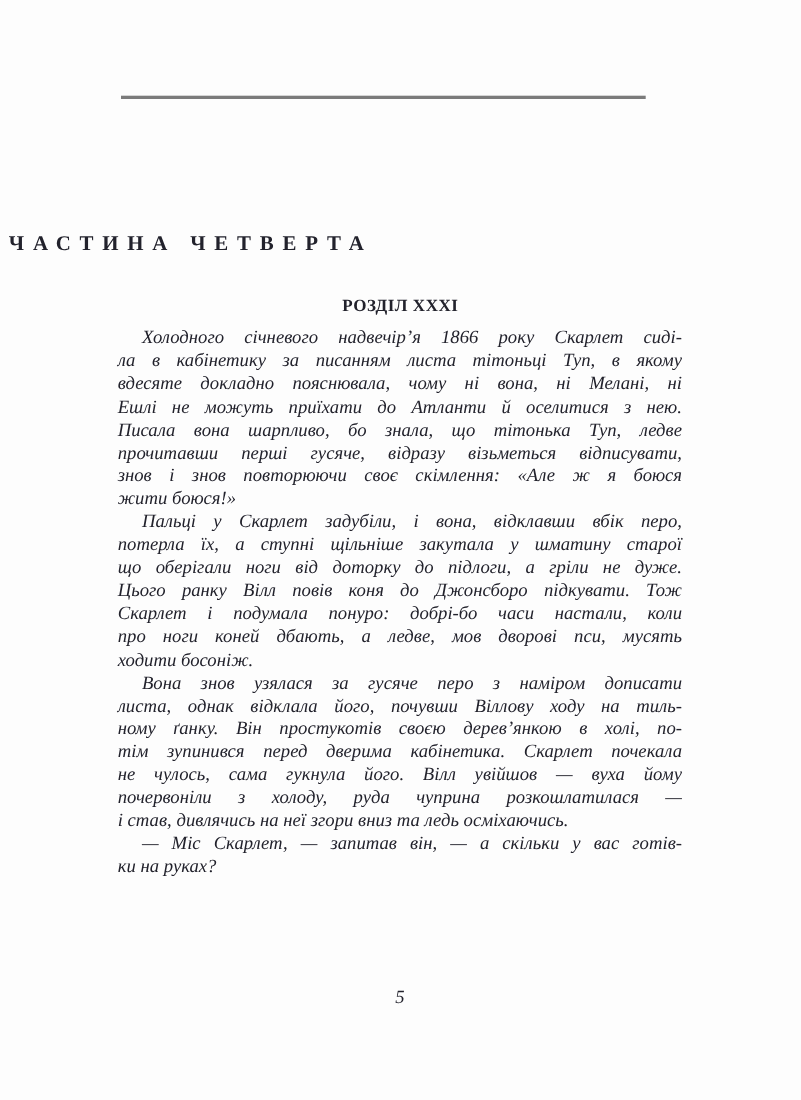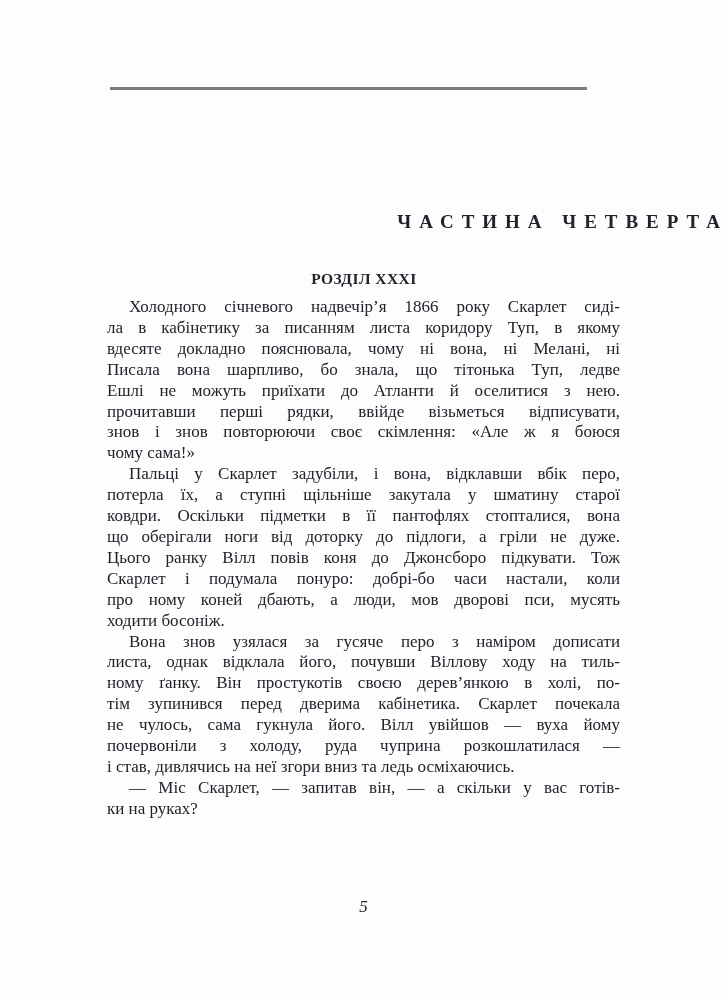--- a/index.html
+++ b/index.html
@@ -26,21 +26,21 @@
     width: 477px;
     height: 3px;
     background: var(--rule-color);
   }
   .part-title {
     position: absolute;
     left: 0;
     right: 0;
     top: 211px;
     margin: 0;
-    text-align: right;
+    text-align: left;
     font-size: 19px;
     font-weight: 600;
     letter-spacing: 0.42em;
     padding-left: 0.42em; 
     white-space: nowrap;
   }
   .chapter-title {
     position: absolute;
     left: 0;
     right: 0;
@@ -56,20 +56,21 @@
     left: 107px;
     top: 297px;
     width: 513px;
     font-size: 17px;
     line-height: 20.9px;
   }
   .line {
     text-align: justify;
     text-align-last: justify;
     white-space: normal;
+    font-style: italic;
   }
   .line.last { text-align-last: left; }
   .line.first { text-indent: 22px; }
   .page-number {
     position: absolute;
     left: 107px;
     top: 897px;
     width: 513px;
     text-align: center;
     font-style: italic;
@@ -78,34 +79,33 @@
 </style>
 </head>
 <body>
 
 <div class="page">
   <div class="top-rule"></div>
   <h1 class="part-title">ЧАСТИНА ЧЕТВЕРТА</h1>
   <h2 class="chapter-title">РОЗДІЛ XXXI</h2>
   <div class="body-text">
       <div class="line first">Холодного січневого надвечір’я 1866 року Скарлет сиді-</div>
-      <div class="line">ла в кабінетику за писанням листа коридору Туп, в якому</div>
+      <div class="line">ла в кабінетику за писанням листа тітоньці Туп, в якому</div>
       <div class="line">вдесяте докладно пояснювала, чому ні вона, ні Мелані, ні</div>
+      <div class="line">Ешлі не можуть приїхати до Атланти й оселитися з нею.</div>
       <div class="line">Писала вона шарпливо, бо знала, що тітонька Туп, ледве</div>
-      <div class="line">Ешлі не можуть приїхати до Атланти й оселитися з нею.</div>
-      <div class="line">прочитавши перші рядки, ввійде візьметься відписувати,</div>
+      <div class="line">прочитавши перші гусяче, відразу візьметься відписувати,</div>
       <div class="line">знов і знов повторюючи своє скімлення: «Але ж я боюся</div>
-      <div class="line last">чому сама!»</div>
+      <div class="line last">жити боюся!»</div>
       <div class="line first">Пальці у Скарлет задубіли, і вона, відклавши вбік перо,</div>
       <div class="line">потерла їх, а ступні щільніше закутала у шматину старої</div>
-      <div class="line">ковдри. Оскільки підметки в її пантофлях стопталися, вона</div>
       <div class="line">що оберігали ноги від доторку до підлоги, а гріли не дуже.</div>
       <div class="line">Цього ранку Вілл повів коня до Джонсборо підкувати. Тож</div>
       <div class="line">Скарлет і подумала понуро: добрі-бо часи настали, коли</div>
-      <div class="line">про ному коней дбають, а люди, мов дворові пси, мусять</div>
+      <div class="line">про ноги коней дбають, а ледве, мов дворові пси, мусять</div>
       <div class="line last">ходити босоніж.</div>
       <div class="line first">Вона знов узялася за гусяче перо з наміром дописати</div>
       <div class="line">листа, однак відклала його, почувши Віллову ходу на тиль-</div>
       <div class="line">ному ґанку. Він простукотів своєю дерев’янкою в холі, по-</div>
       <div class="line">тім зупинився перед дверима кабінетика. Скарлет почекала</div>
       <div class="line">не чулось, сама гукнула його. Вілл увійшов — вуха йому</div>
       <div class="line">почервоніли з холоду, руда чуприна розкошлатилася —</div>
       <div class="line last">і став, дивлячись на неї згори вниз та ледь осміхаючись.</div>
       <div class="line first">— Міс Скарлет, — запитав він, — а скільки у вас готів-</div>
       <div class="line last">ки на руках?</div>

